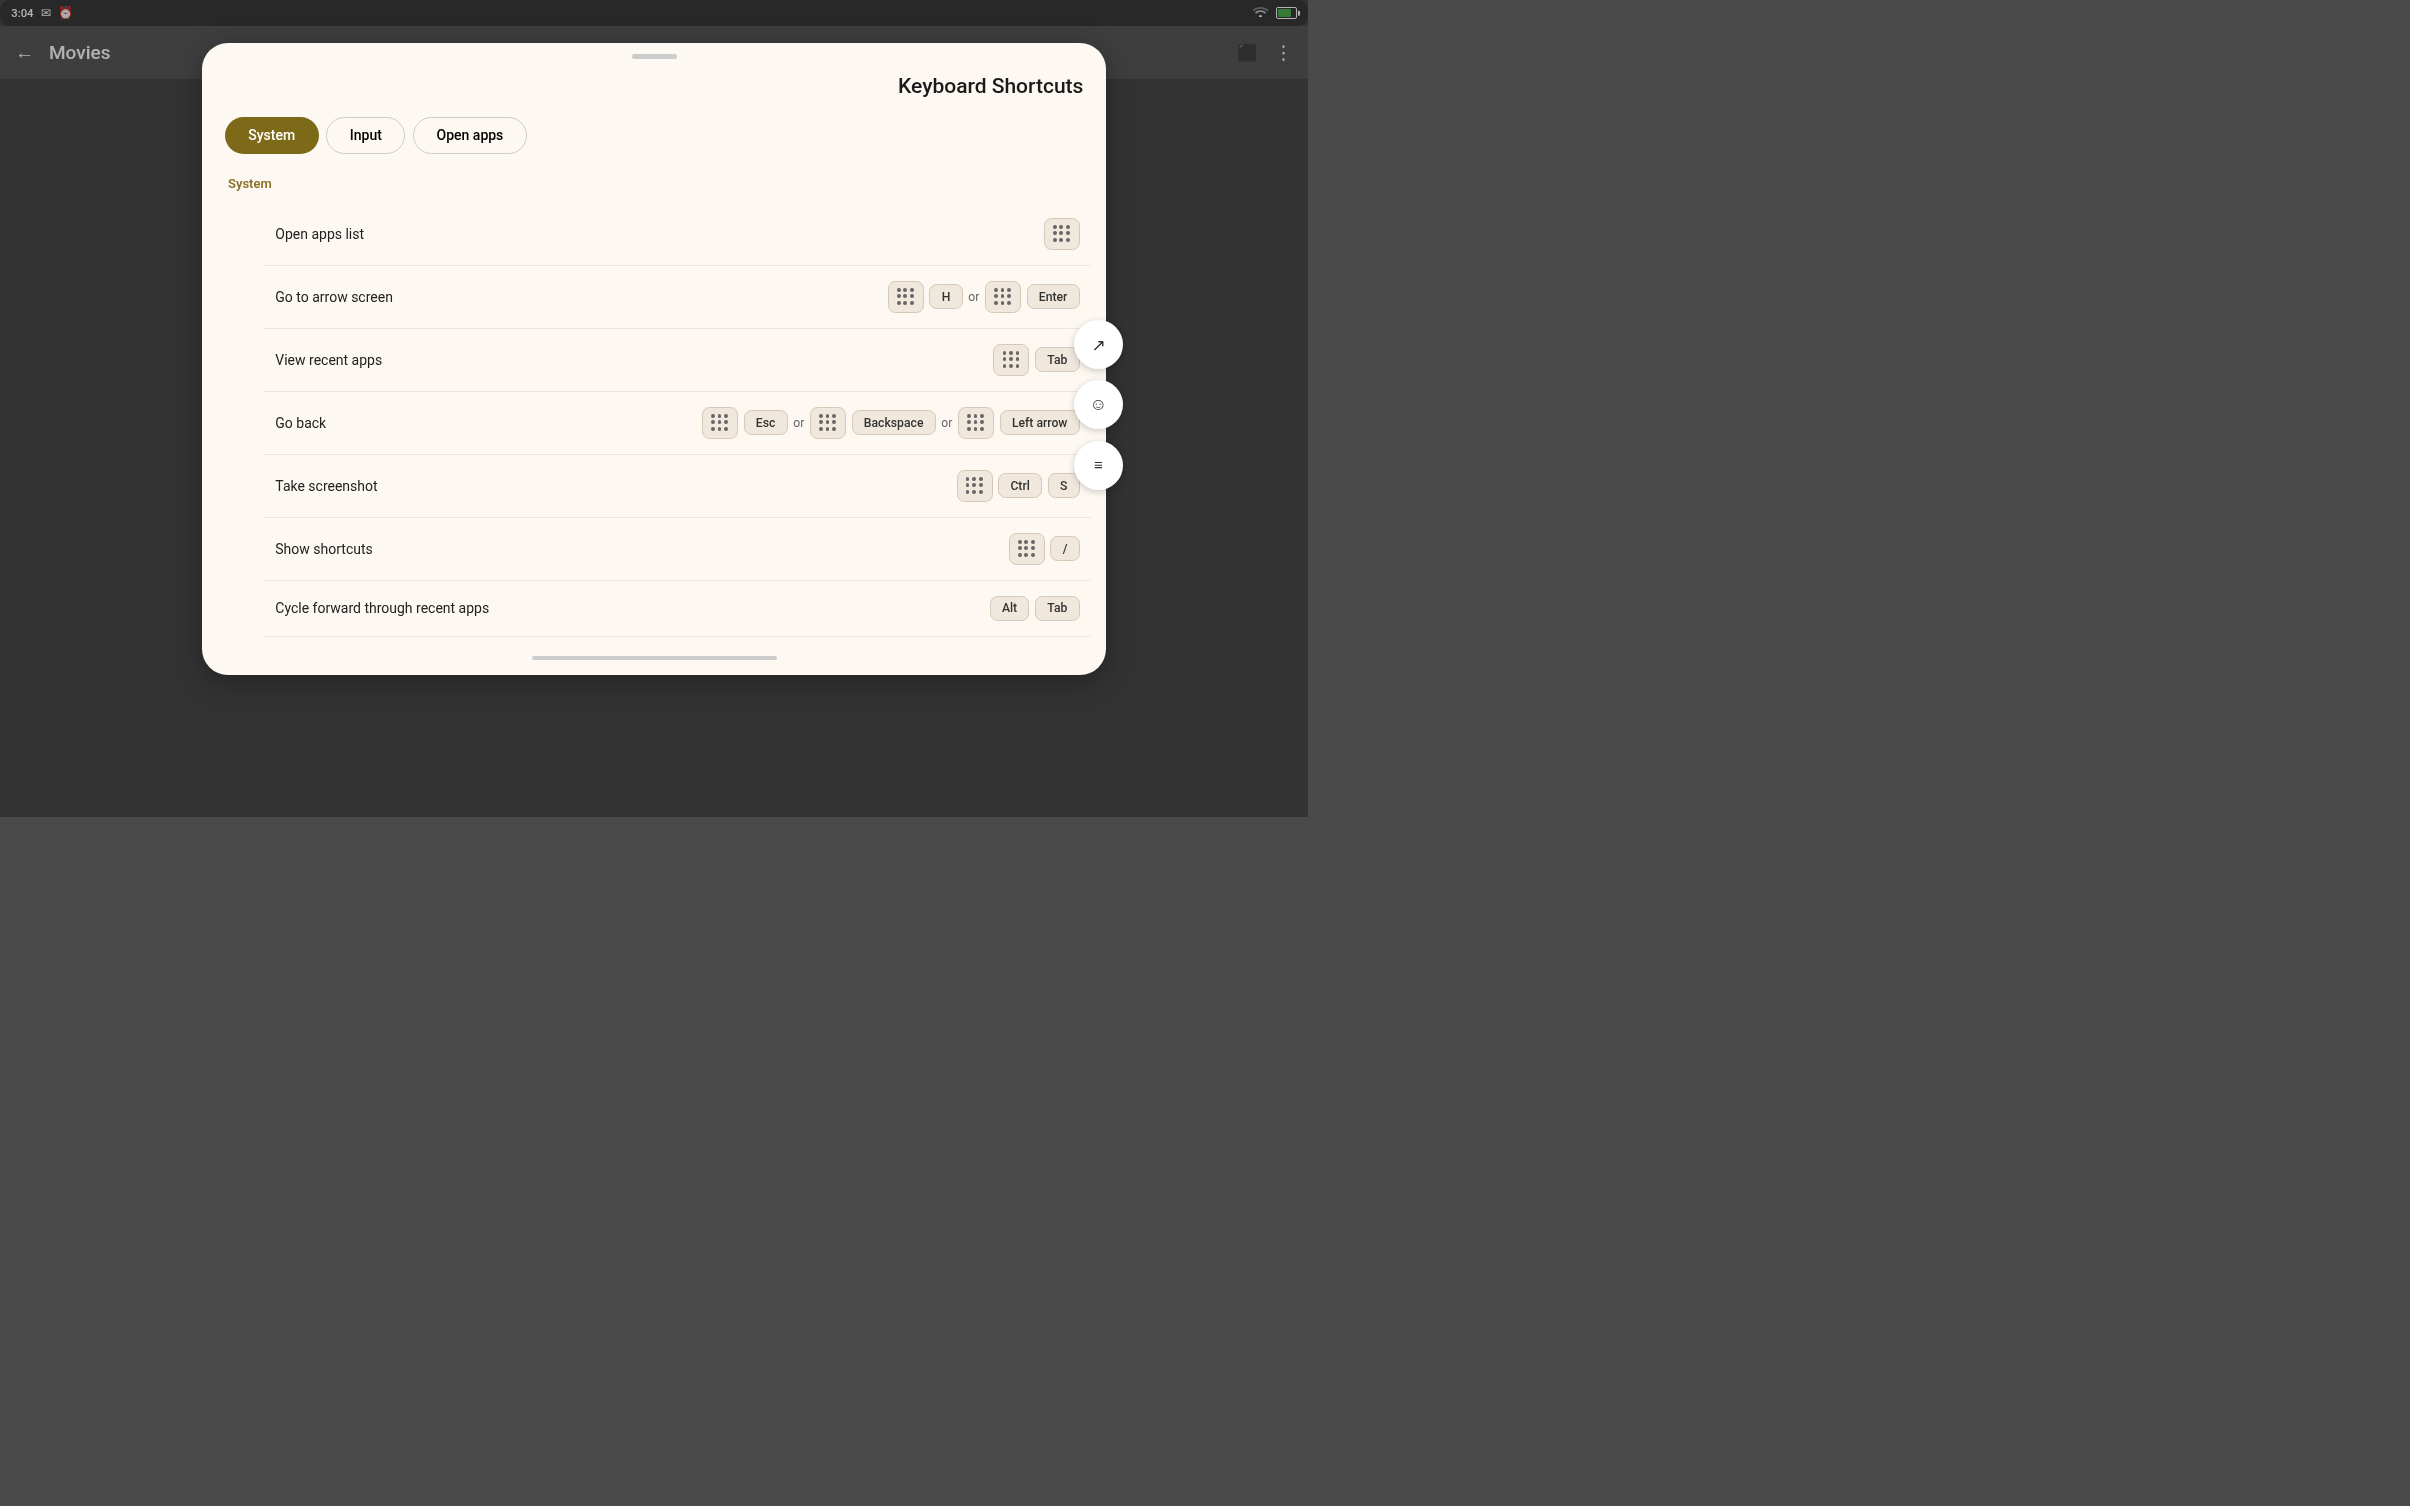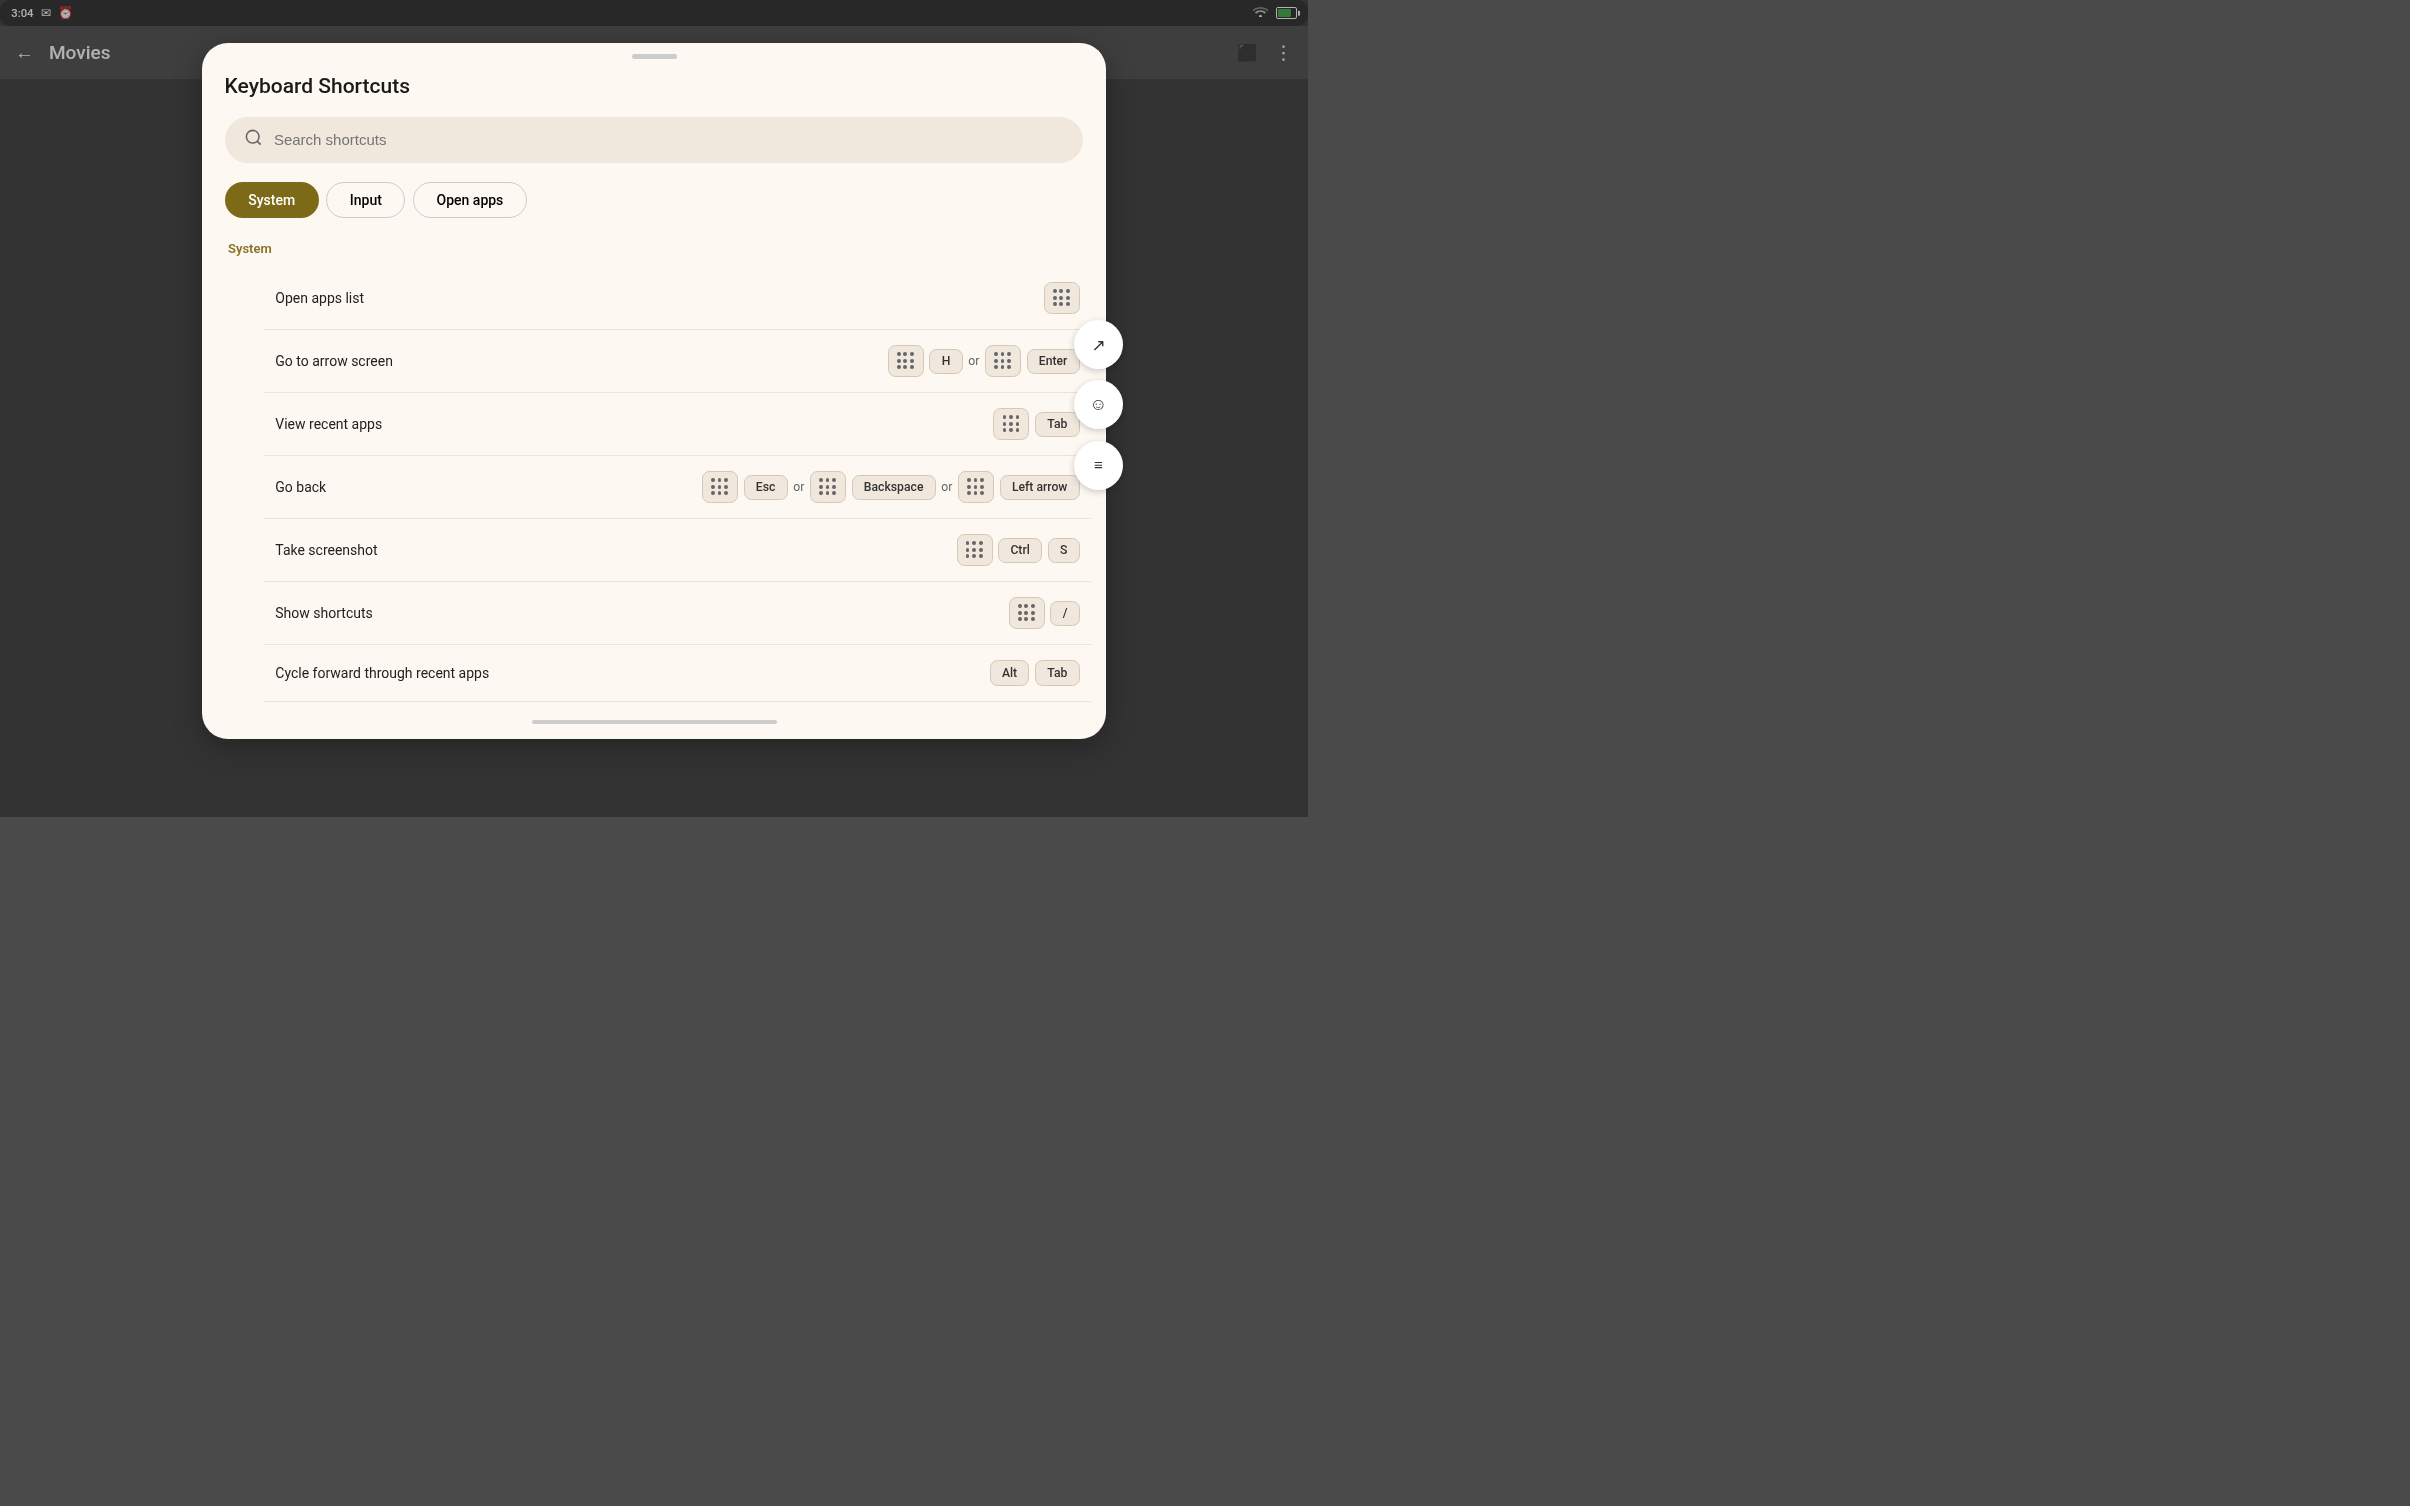--- a/index.html
+++ b/index.html
@@ -114,21 +114,21 @@
 
     .modal-handle {
       width: 45px;
       height: 4.7px;
       background: #ccc;
       border-radius: 2.8px;
       margin: 0 auto 15px auto;
     }
 
     .modal-title {
-      text-align: left;
+      text-align: right;
       font-size: 21px;
       font-weight: 500;
       color: #1a1a1a;
       margin-bottom: 19px;
       padding: 0 22.6px;
     }
 
     
     .search-container {
       padding: 0 22.6px;
@@ -327,31 +327,20 @@
   <div class="fab-btn">
     <span style="font-size:15px;">≡</span>
   </div>
 </div>
 
 <div class="modal">
   <div class="modal-handle"></div>
 
   <div class="modal-title">Keyboard Shortcuts</div>
 
-  <div class="search-container">
-    <div class="search-bar">
-      <span class="search-icon-svg">
-        <svg width="19" height="19" viewBox="0 0 24 24" fill="none" stroke="#666" stroke-width="2">
-          <circle cx="11" cy="11" r="8"></circle>
-          <line x1="21" y1="21" x2="16.65" y2="16.65"></line>
-        </svg>
-      </span>
-      <input class="search-input" type="text" placeholder="Search shortcuts" style="">
-    </div>
-  </div>
 
   <div class="tabs-container">
     <div class="tab tab-active">
       <span>System</span>
     </div>
     <div class="tab tab-inactive">
       <span>Input</span>
     </div>
     <div class="tab tab-inactive">
       <span>Open apps</span>

